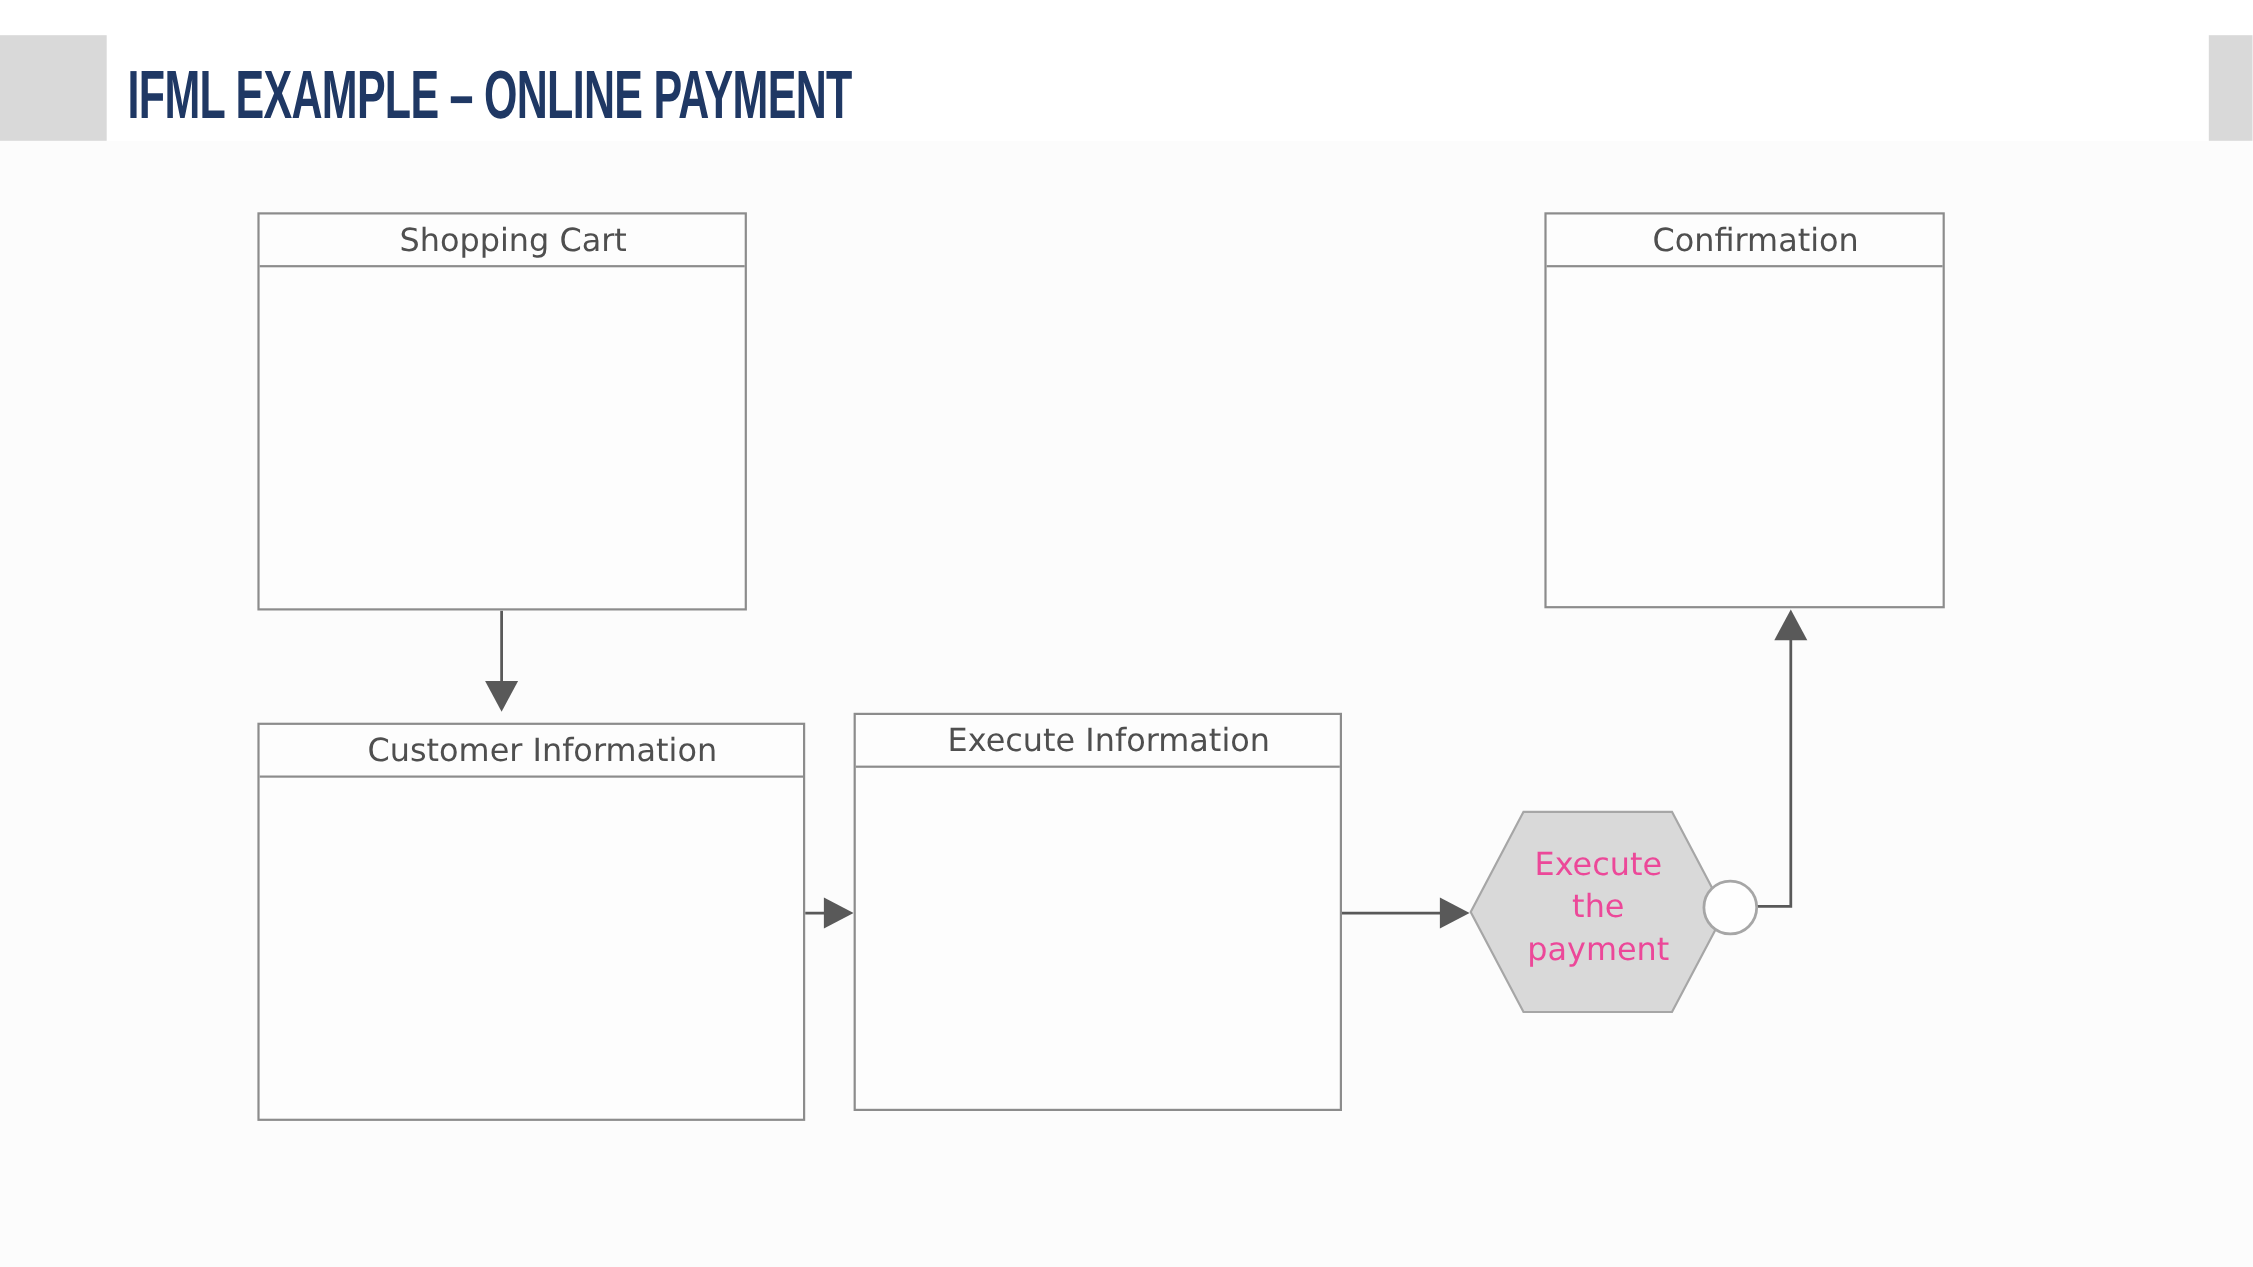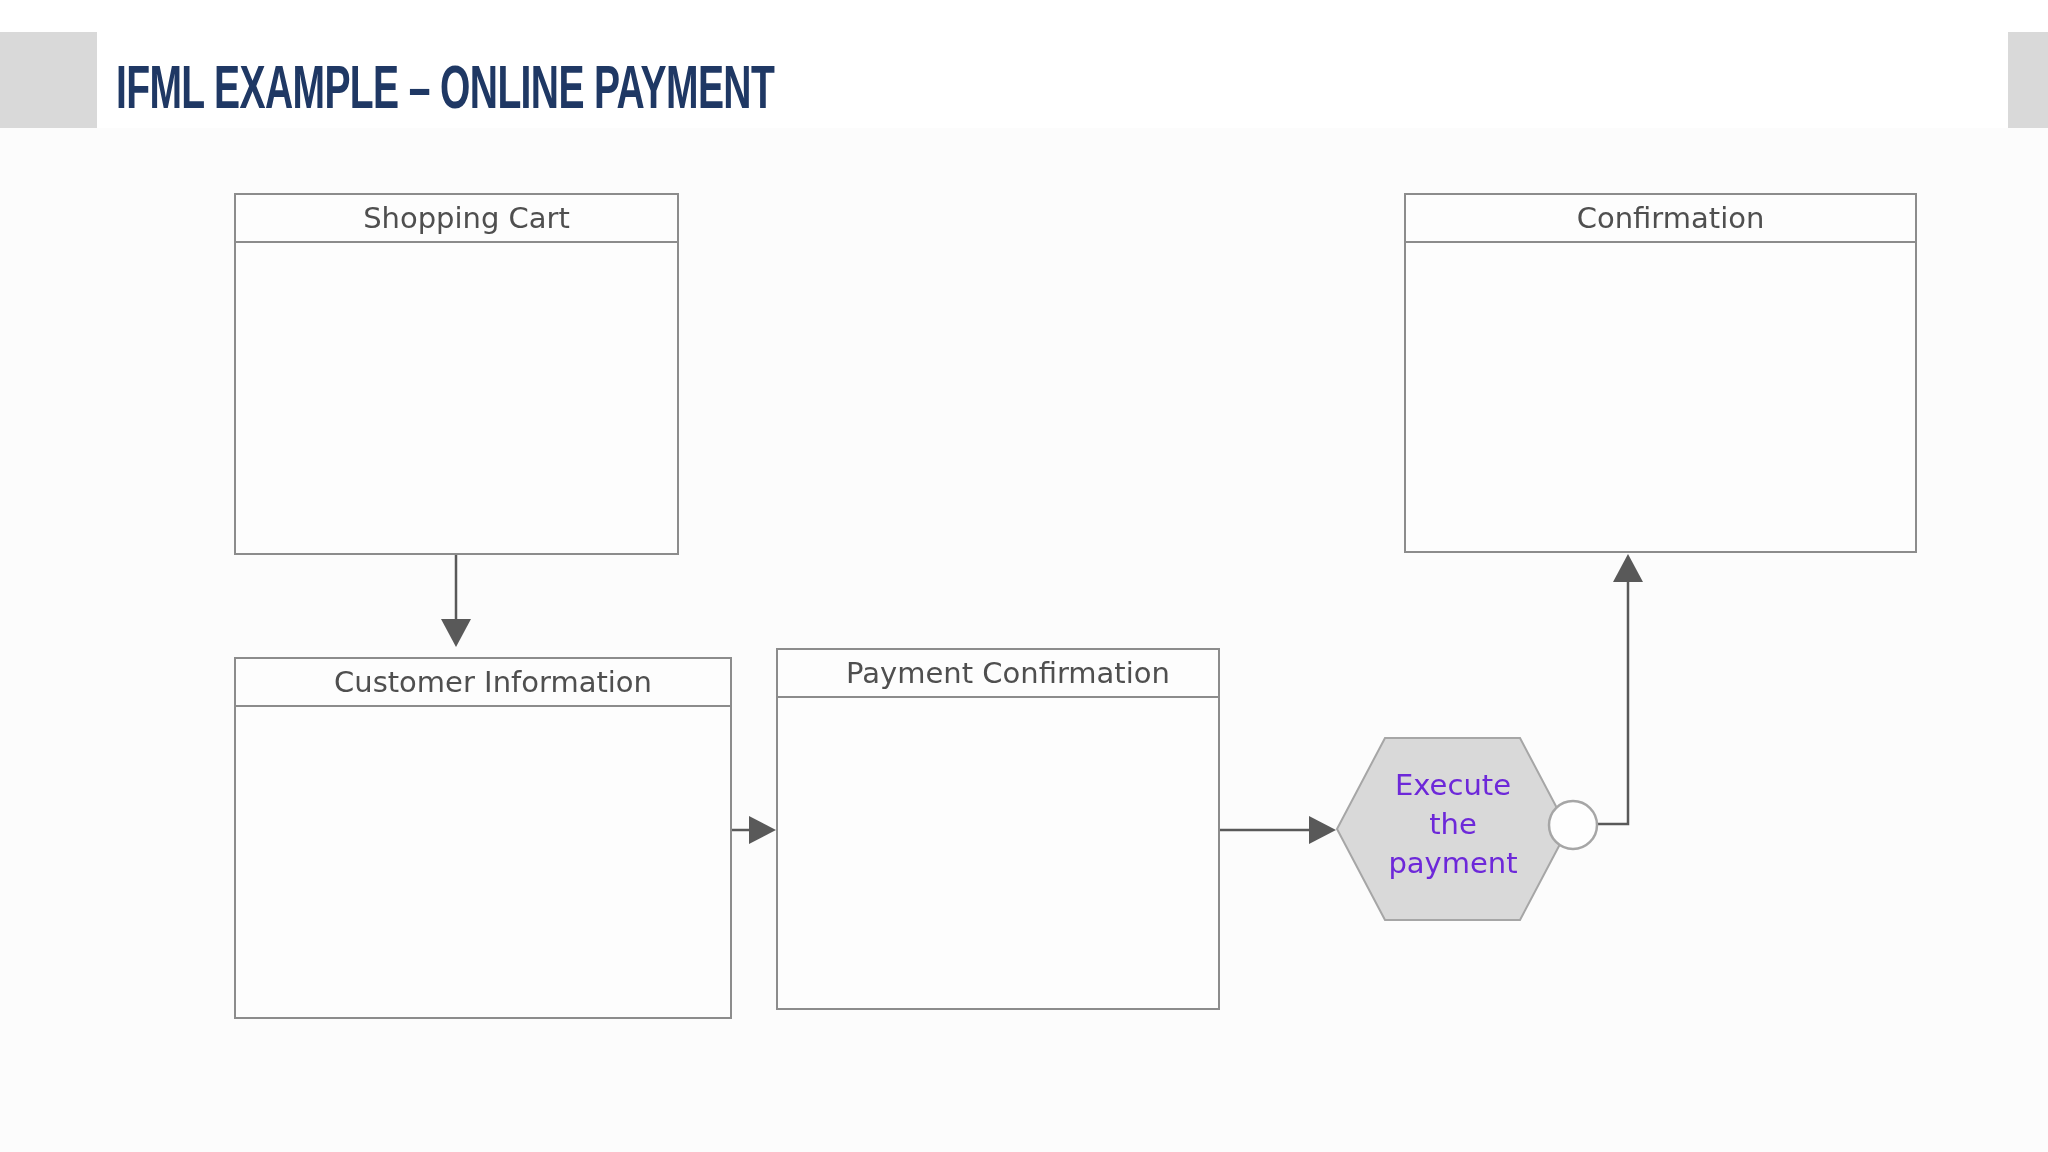--- a/index.html
+++ b/index.html
@@ -67,31 +67,31 @@
     font-size: 29px;
     color: #4f4f4f;
     white-space: nowrap;
     text-align: center;
   }
   .ifml-box-body { width: 100%; }
 
   .box-shopping     { left: 234px;  top: 193px; width: 445px; height: 362px; }
   .box-customer     { left: 234px;  top: 657px; width: 498px; height: 362px; }
   .box-payment      { left: 776px;  top: 648px; width: 444px; height: 362px; }
-  .box-confirmation { left: 1404px; top: 193px; width: 513px; height: 360px; }
+  .box-confirmation { left: 1404px; top: 193px; width: 364px; height: 360px; }
 
   .hex-label {
     position: absolute;
     left: 1375px;
     top: 766px;
     width: 156px;
     text-align: center;
     font-size: 29px;
     line-height: 39px;
-    color: #6d28d9;
+    color: #ec4899;
   }
 </style>
 </head>
 <body>
 
 <div class="slide">
 
   <div class="bg-band"></div>
   <div class="accent-bar left"></div>
   <div class="accent-bar right"></div>
@@ -129,21 +129,21 @@
     <div class="ifml-box-header">Shopping Cart</div>
     <div class="ifml-box-body"></div>
   </div>
 
   <div class="ifml-box box-customer">
     <div class="ifml-box-header">Customer Information</div>
     <div class="ifml-box-body"></div>
   </div>
 
   <div class="ifml-box box-payment">
-    <div class="ifml-box-header">Payment Confirmation</div>
+    <div class="ifml-box-header">Execute Information</div>
     <div class="ifml-box-body"></div>
   </div>
 
   <div class="ifml-box box-confirmation">
     <div class="ifml-box-header">Confirmation</div>
     <div class="ifml-box-body"></div>
   </div>
 
   <div class="hex-label">Execute the payment</div>
 

